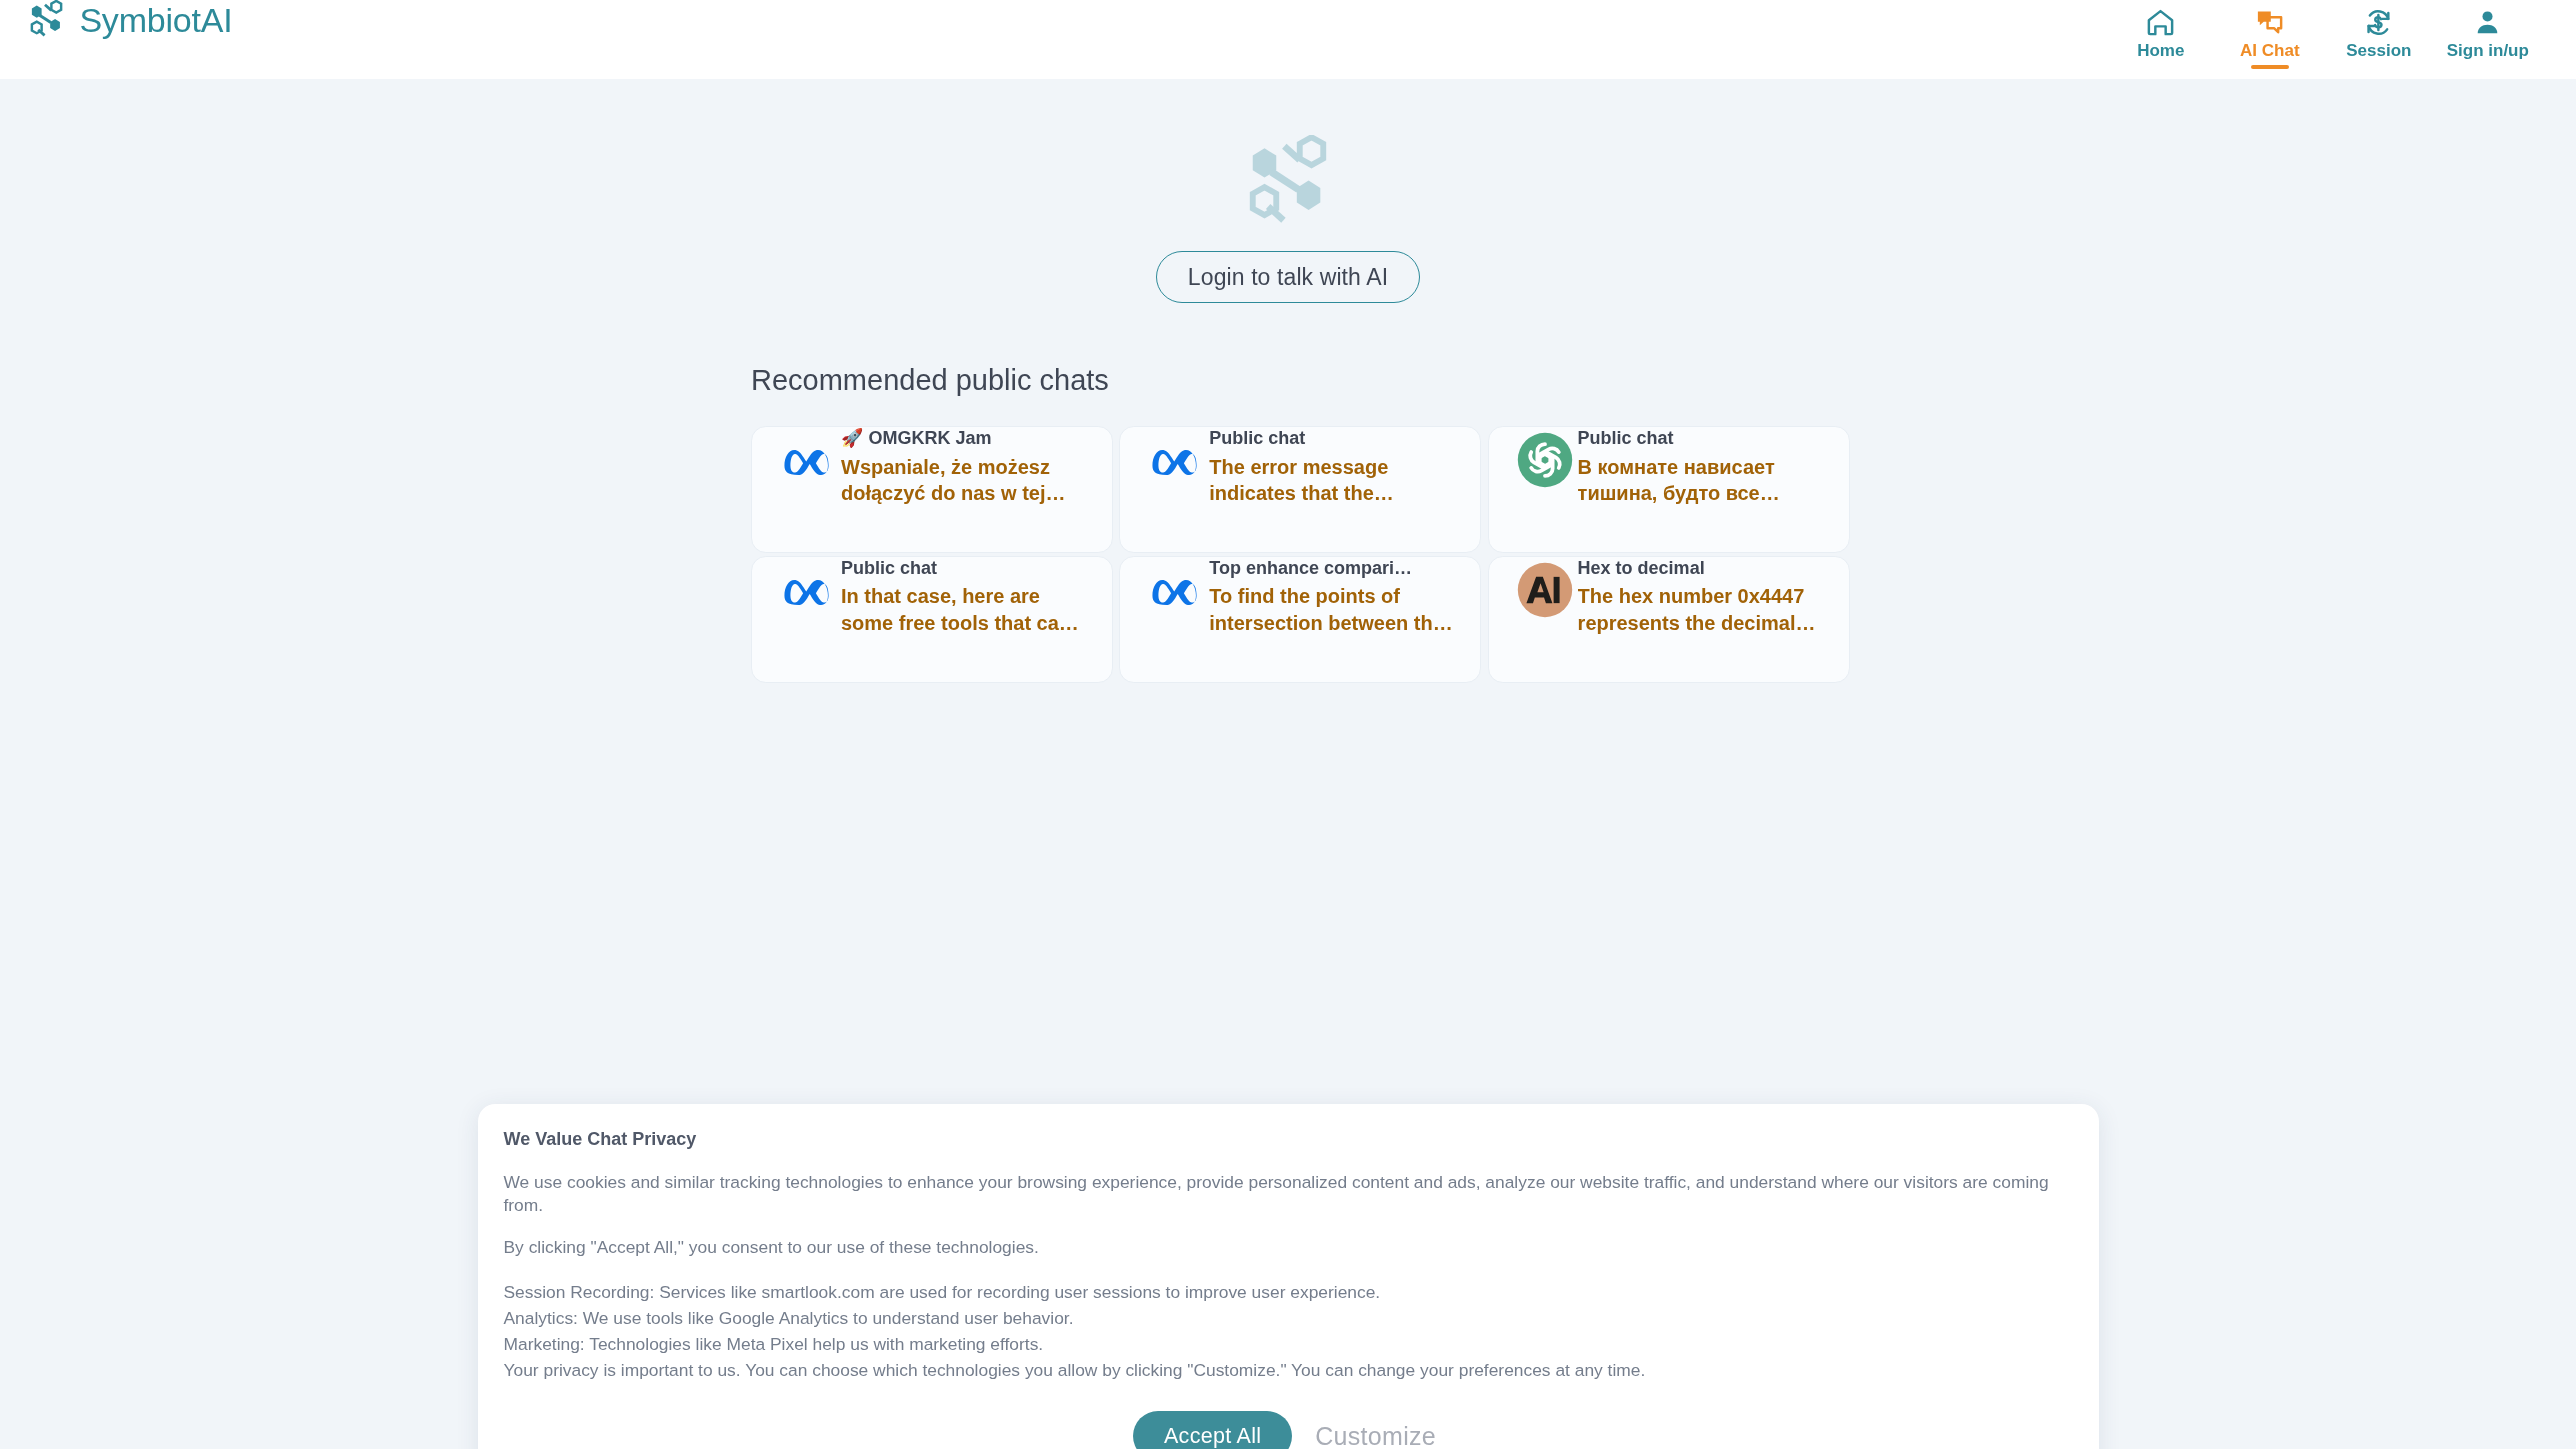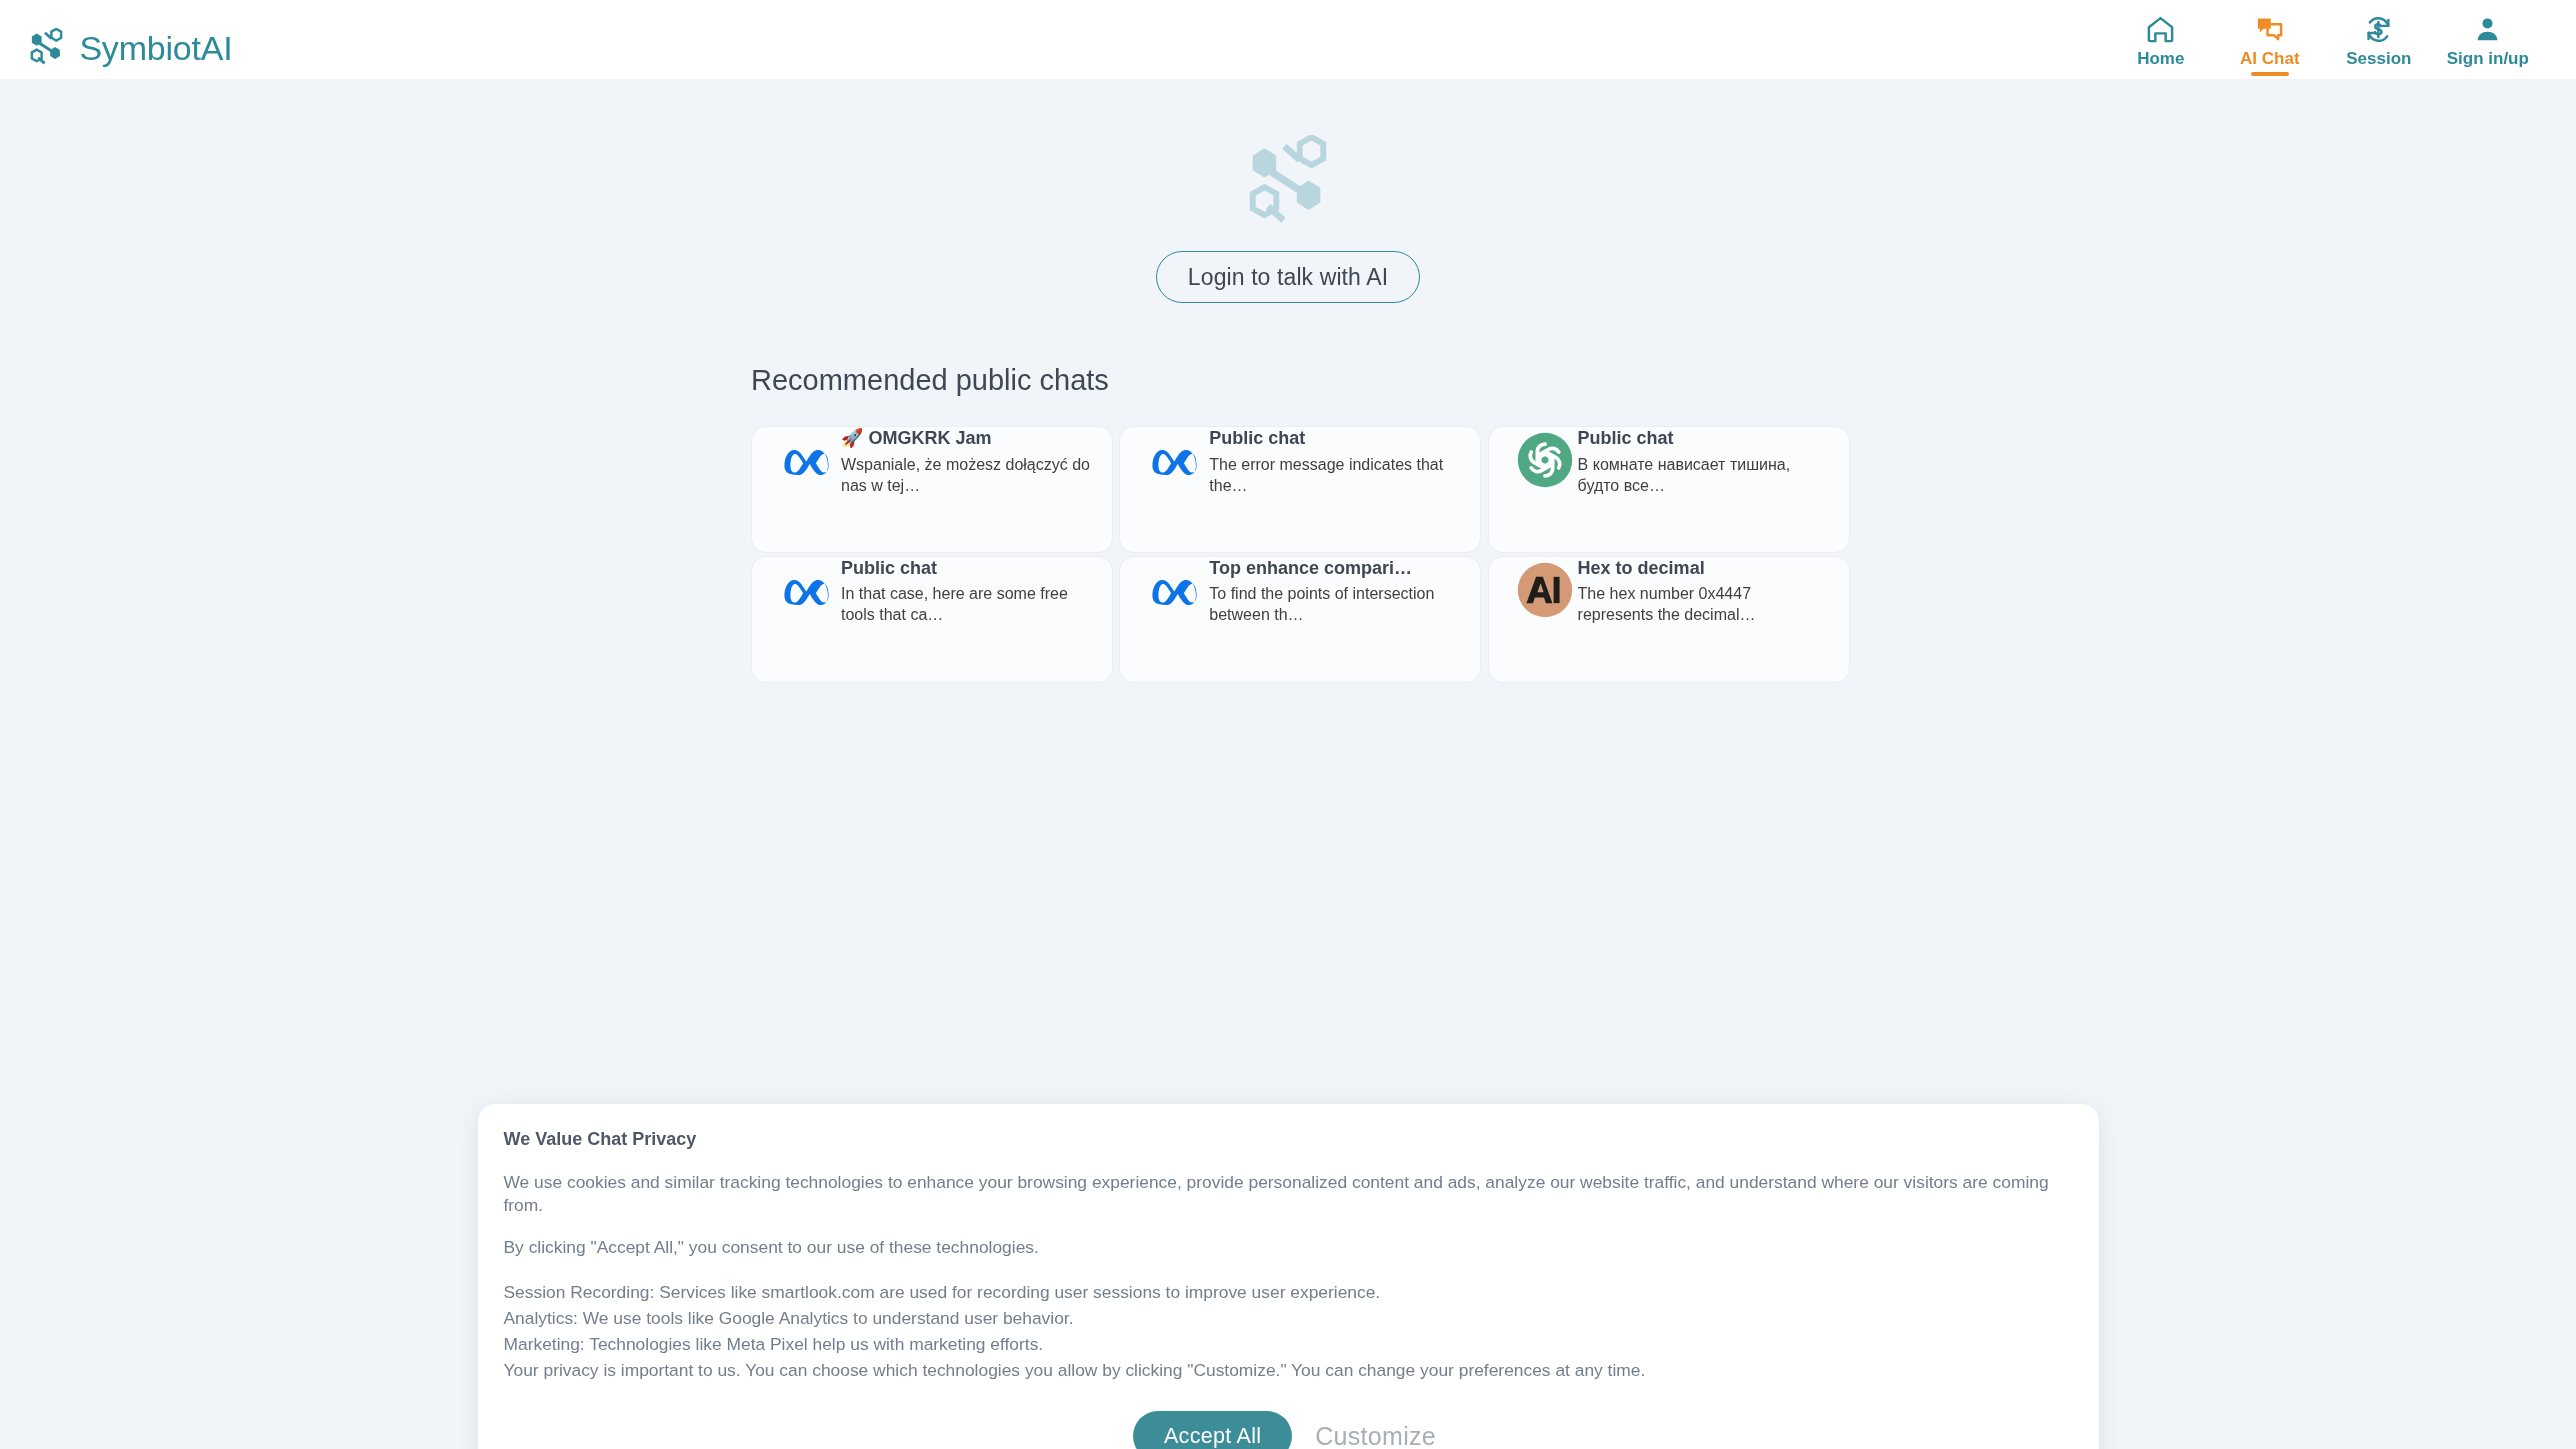--- a/index.html
+++ b/index.html
@@ -18,23 +18,23 @@
   }
 
   
   .header {
     position: absolute;
     top: 0; left: 0;
     width: 2576px;
     height: 79px;
     background: #ffffff;
     display: flex;
-    align-items: flex-end;
+    align-items: flex-start;
     justify-content: space-between;
-    padding: 0 31px 12px 27px;
+    padding: 0 31px 0 27px;
     z-index: 10;
   }
 
   .brand {
     display: flex;
     align-items: center;
     gap: 13.4px;
     cursor: pointer;
   }
   .brand-mark { width: 39px; height: 39px; display: block; }
@@ -160,23 +160,23 @@
     font-size: 18px;
     font-weight: 700;
     color: #3f4654;
     line-height: 1.25;
     white-space: nowrap;
     overflow: hidden;
     text-overflow: ellipsis;
     margin-bottom: 4px;
   }
   .card-snippet {
-    font-size: 16px;
-    font-weight: 400;
-    color: #404040;
+    font-size: 20px;
+    font-weight: 700;
+    color: #a16207;
     line-height: 1.33;
     max-height: 54px;
     overflow: hidden;
   }
 
   
   .cookie {
     position: absolute;
     left: 478px;
     top: 1104px;

